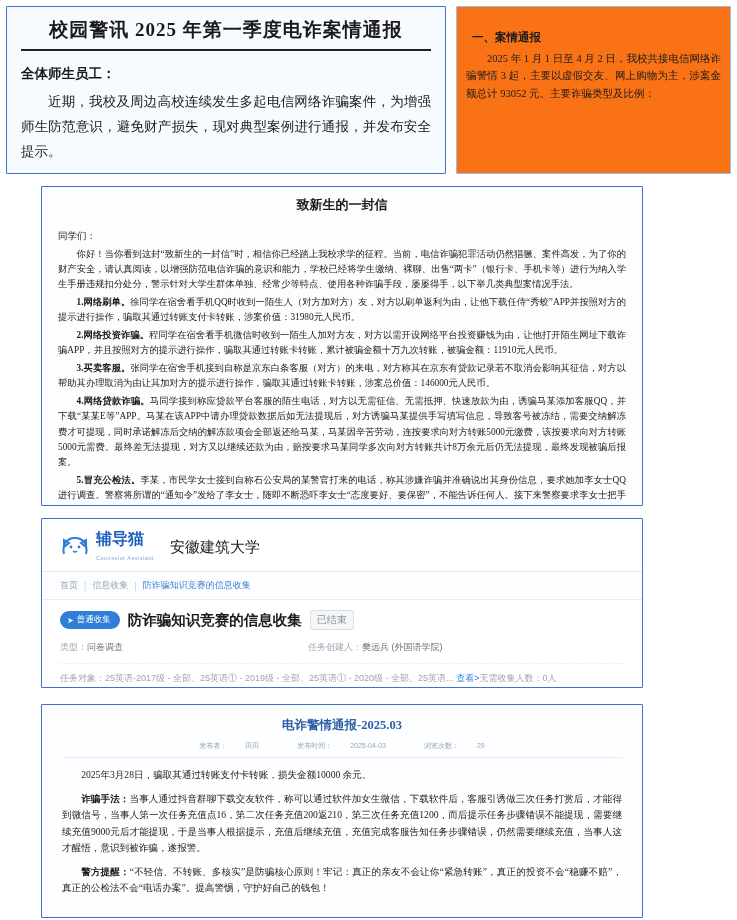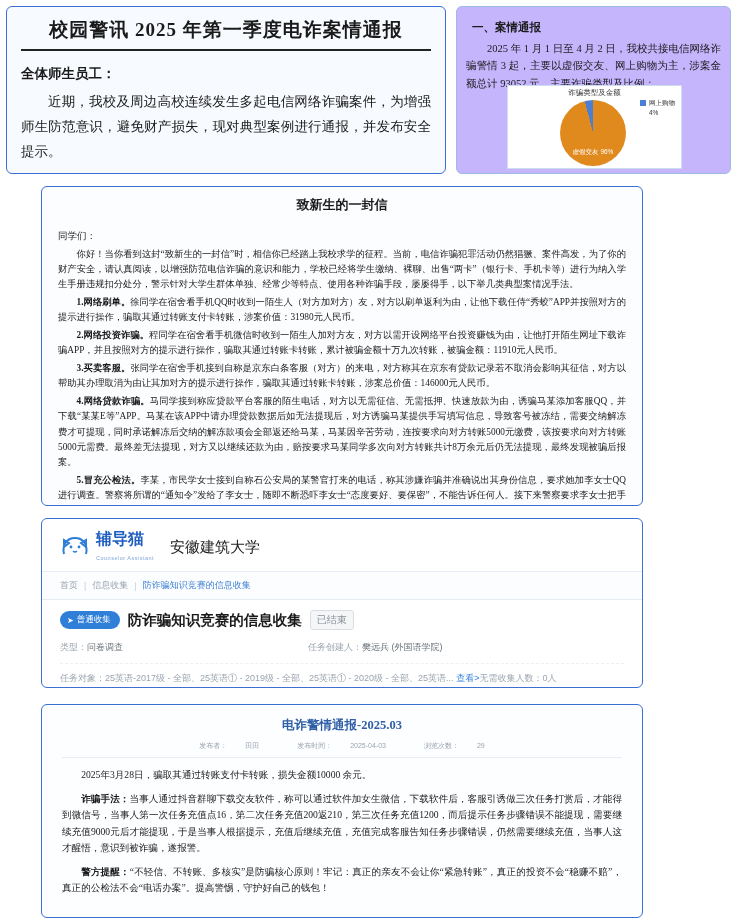--- a/index.html
+++ b/index.html
@@ -15,21 +15,21 @@
     width: 737px; height: 920px;
     overflow: hidden;
     background: #fff;
   }
 
   
   .card {
     position: absolute;
     background: #fff;
     border: 1px solid #3b6fd4;
-    border-radius: 6px;
+    border-radius: 1px;
     overflow: hidden;
   }
 
   
   #card-notice {
     left: 6px; top: 6px; width: 440px; height: 168px;
     padding: 10px 14px 8px 14px;
     background: #f7fafe;
   }
   #card-notice .title {
@@ -52,23 +52,23 @@
     font-size: 13.5px;
     line-height: 1.85;
     text-indent: 2em;
     font-family: "Liberation Serif", serif;
     text-align: justify;
   }
 
   
   #card-stats {
     left: 456px; top: 6px; width: 275px; height: 168px;
-    background: #c4b5fd;
+    background: #f97316;
     border: 1px solid #9dbbe4;
-    padding: 13px 9px;
+    padding: 23px 9px;
   }
   #card-stats .sec-title {
     font-size: 11.5px;
     font-weight: bold;
     font-family: "Liberation Serif", serif;
     margin-bottom: 5px;
     padding-left: 6px;
   }
   #card-stats .sec-body {
     font-size: 10.5px;
@@ -255,29 +255,20 @@
   <div class="card" id="card-notice">
     <div class="title">校园警讯 2025 年第一季度电诈案情通报</div>
     <div class="salutation">全体师生员工：</div>
     <div class="body">近期，我校及周边高校连续发生多起电信网络诈骗案件，为增强师生防范意识，避免财产损失，现对典型案例进行通报，并发布安全提示。</div>
   </div>
 
   <div class="card" id="card-stats">
     <div class="sec-title">一、案情通报</div>
     <div class="sec-body">2025 年 1 月 1 日至 4 月 2 日，我校共接电信网络诈骗警情 3 起，主要以虚假交友、网上购物为主，涉案金额总计 93052 元。主要诈骗类型及比例：</div>
 
-    <div class="chartbox">
-      <div class="chart-title">诈骗类型及金额</div>
-      <div class="pie"></div>
-      <div class="legend">
-        <span class="sw"></span><span>网上购物</span><br>
-        <span style="margin-left:9px">4%</span>
-      </div>
-      <div class="pie-label">虚假交友 96%</div>
-    </div>
   </div>
 
   <div class="card" id="card-letter">
     <div class="title">致新生的一封信</div>
     <div class="salutation">同学们：</div>
     <p>你好！当你看到这封“致新生的一封信”时，相信你已经踏上我校求学的征程。当前，电信诈骗犯罪活动仍然猖獗、案件高发，为了你的财产安全，请认真阅读，以增强防范电信诈骗的意识和能力，学校已经将学生缴纳、裸聊、出售“两卡”（银行卡、手机卡等）进行为纳入学生手册违规扣分处分，警示针对大学生群体单独、经常少等特点、使用各种诈骗手段，屡屡得手，以下举几类典型案情况手法。</p>
     <p><b>1.网络刷单。</b>徐同学在宿舍看手机QQ时收到一陌生人（对方加对方）友，对方以刷单返利为由，让他下载任侍“秀蛟”APP并按照对方的提示进行操作，骗取其通过转账支付卡转账，涉案价值：31980元人民币。</p>
     <p><b>2.网络投资诈骗。</b>程同学在宿舍看手机微信时收到一陌生人加对方友，对方以需开设网络平台投资赚钱为由，让他打开陌生网址下载诈骗APP，并且按照对方的提示进行操作，骗取其通过转账卡转账，累计被骗金额十万九次转账，被骗金额：11910元人民币。</p>
     <p><b>3.买卖客服。</b>张同学在宿舍手机接到自称是京东白条客服（对方）的来电，对方称其在京东有贷款记录若不取消会影响其征信，对方以帮助其办理取消为由让其加对方的提示进行操作，骗取其通过转账卡转账，涉案总价值：146000元人民币。</p>
     <p><b>4.网络贷款诈骗。</b>马同学接到称应贷款平台客服的陌生电话，对方以无需征信、无需抵押、快速放款为由，诱骗马某添加客服QQ，并下载“某某E等”APP。马某在该APP中请办理贷款数据后如无法提现后，对方诱骗马某提供手写填写信息，导致客号被冻结，需要交纳解冻费才可提现，同时承诺解冻后交纳的解冻款项会全部返还给马某，马某因辛苦劳动，连按要求向对方转账5000元缴费，该按要求向对方转账5000元需费。最终差无法提现，对方又以继续还款为由，赔按要求马某同学多次向对方转账共计8万余元后仍无法提现，最终发现被骗后报案。</p>

